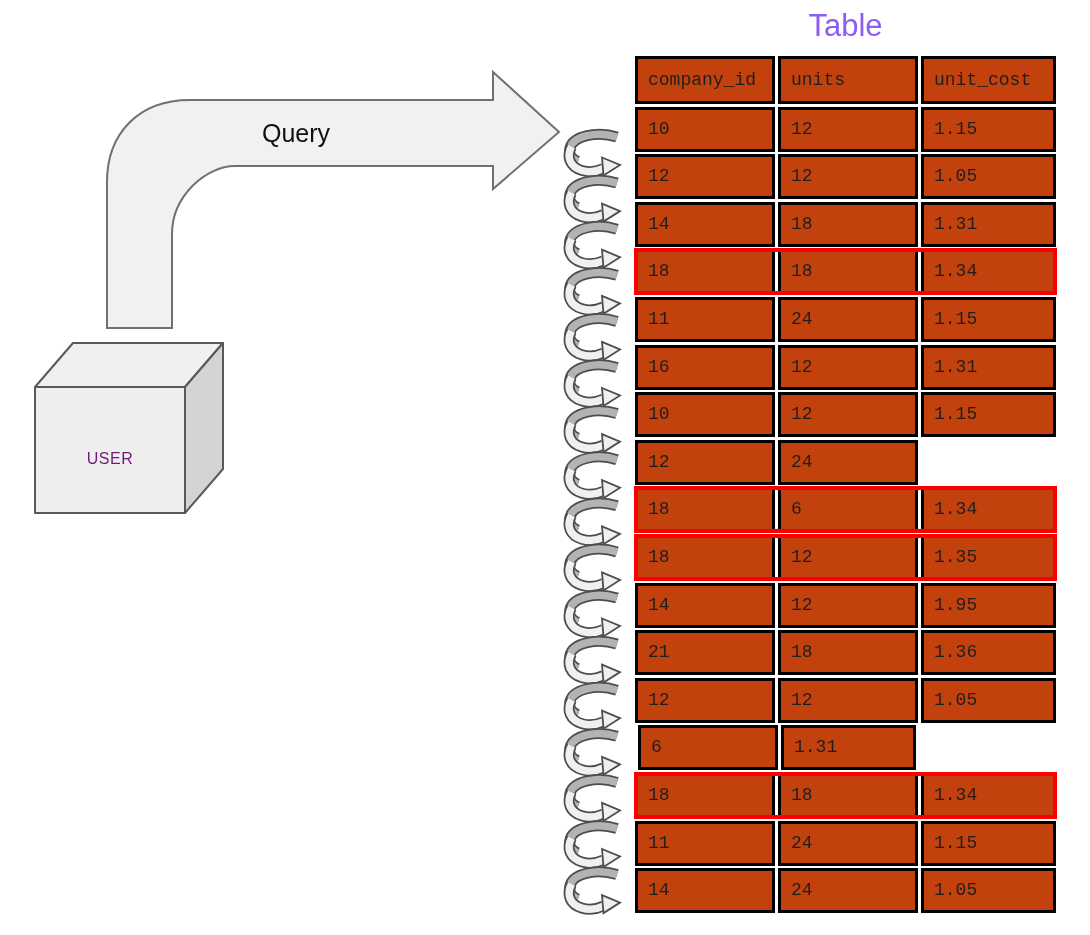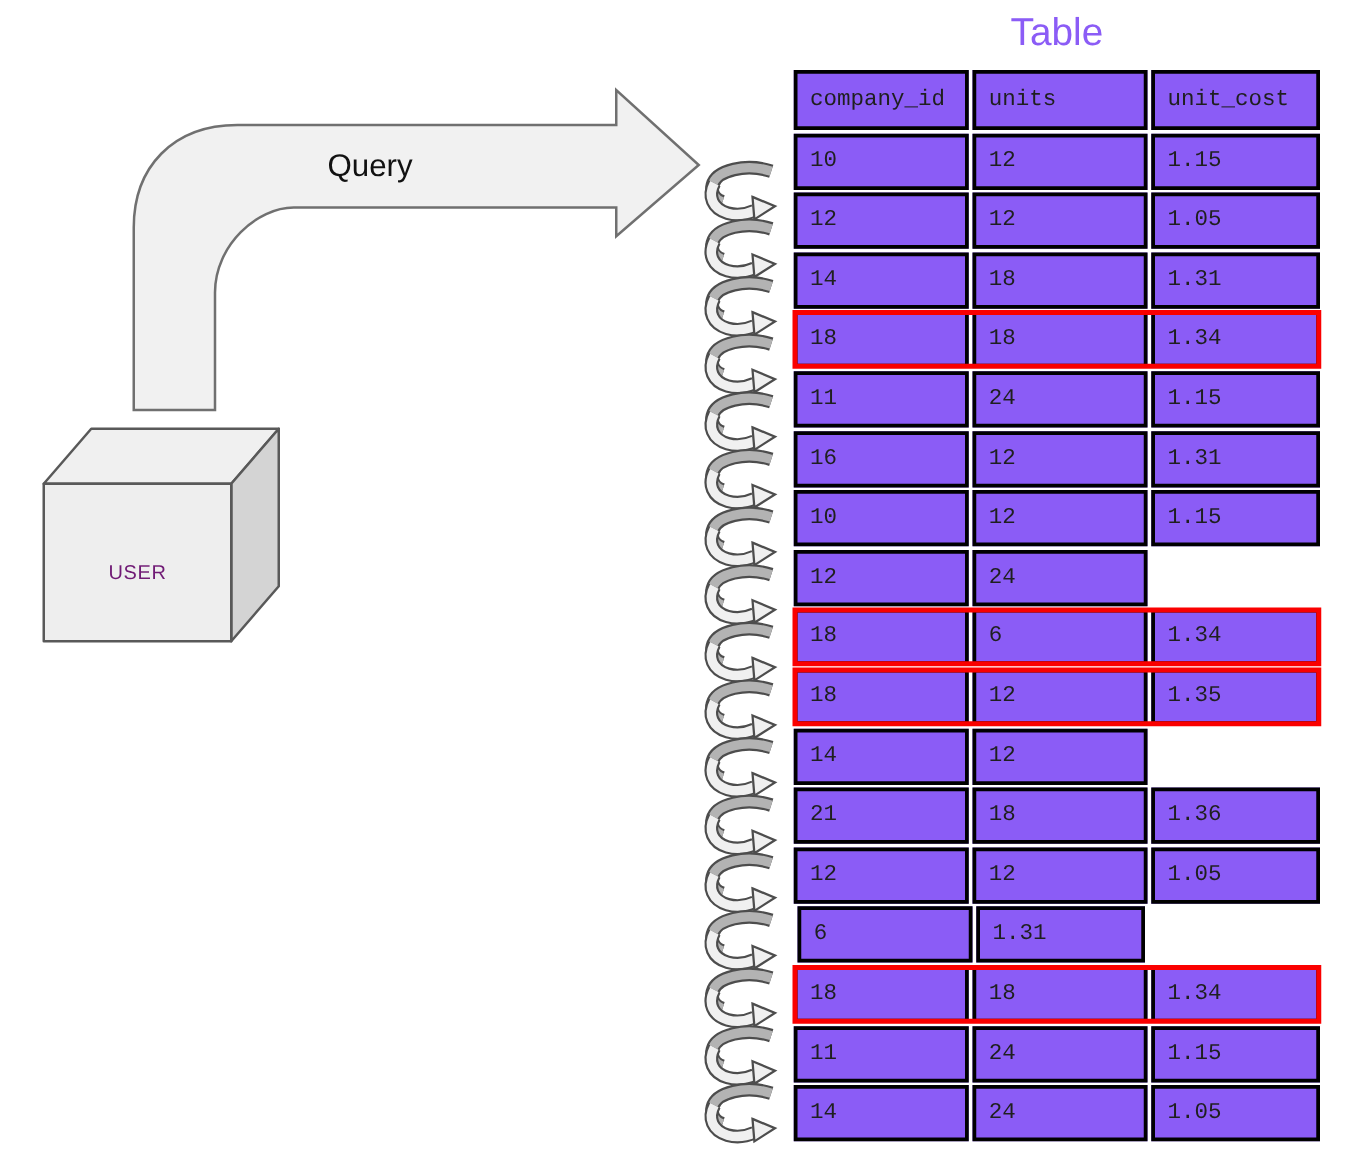--- a/index.html
+++ b/index.html
@@ -72,21 +72,21 @@
   .trow {
     position: relative;
     display: flex;
     margin-bottom: 2.6px;
   }
   .trow .gapcol { width: 3px; flex: 0 0 3px; }
   .tcell {
     box-sizing: border-box;
     height: 45px;
     border: 3px solid var(--table-border, #000000);
-    background: #8b5cf6;
+    background: #c2410c;
     line-height: 39px;
     padding-left: 10px;
     font-family: "Liberation Mono", monospace;
     font-size: 18px;
     color: var(--table-text, #1f1f1f);
     white-space: nowrap;
     overflow: hidden;
   }
   .trow.header .tcell { height: 48px; line-height: 42px; }
   .tcell.c0 { width: 140px; flex: 0 0 140px; }
@@ -224,20 +224,21 @@
         <div class="gapcol"></div>
         <div class="tcell c1">12</div>
         <div class="gapcol"></div>
         <div class="tcell c2">1.35</div>
       </div>
       <div class="trow">
         <div class="tcell c0">14</div>
         <div class="gapcol"></div>
         <div class="tcell c1">12</div>
         <div class="gapcol"></div>
+        <div class="tcell c2">1.95</div>
       </div>
       <div class="trow">
         <div class="tcell c0">21</div>
         <div class="gapcol"></div>
         <div class="tcell c1">18</div>
         <div class="gapcol"></div>
         <div class="tcell c2">1.36</div>
       </div>
       <div class="trow">
         <div class="tcell c0">12</div>

